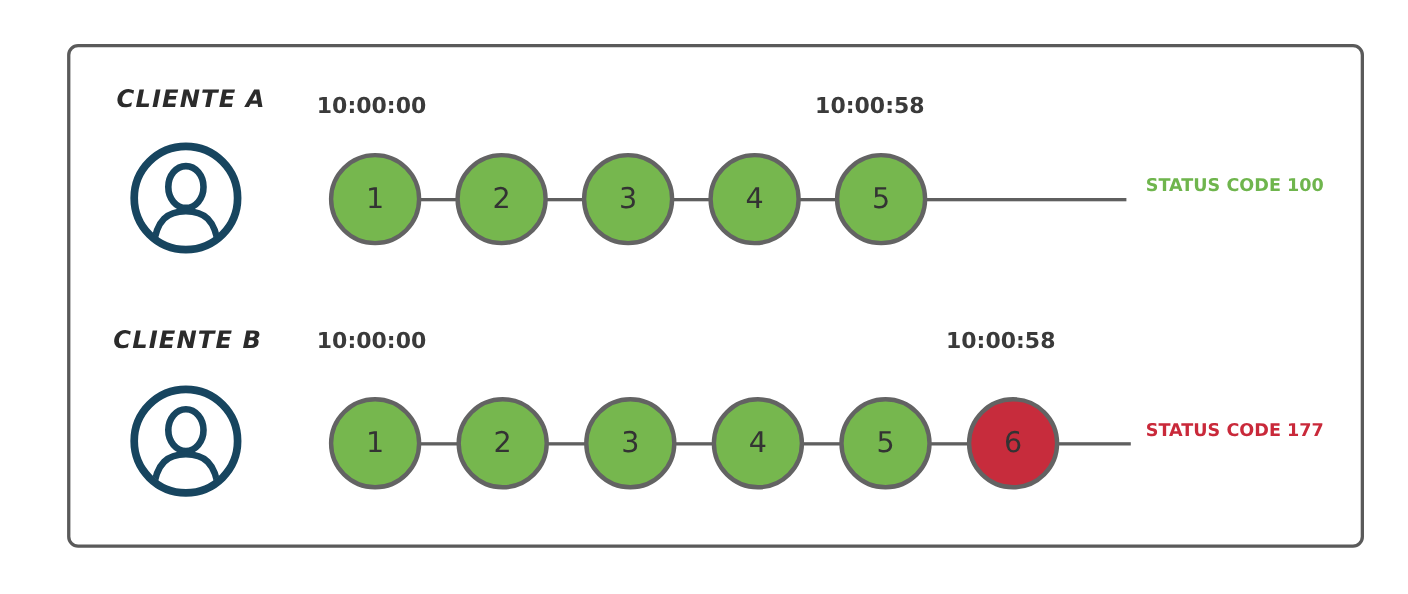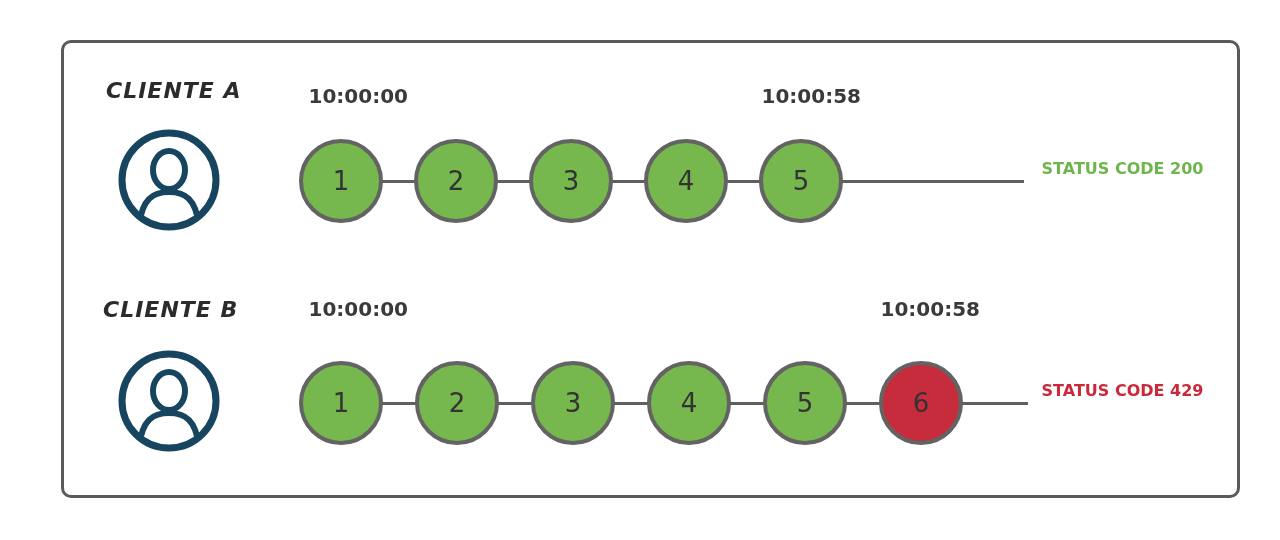--- a/index.html
+++ b/index.html
@@ -9,21 +9,21 @@
   .frame { position: absolute; left: 61px; top: 40px; width: 1179px; height: 458px;
            border: 3px solid #5a5a5a; border-radius: 10px; background: #ffffff; }
   .client-label { position: absolute; font-size: 22px; font-weight: 700; font-style: italic;
                   color: #2b2b2b; letter-spacing: 1px; white-space: nowrap; }
   .label-a { left: 106px; top: 78px; }
   .label-b { left: 103px; top: 297px; }
   .avatar { position: absolute; width: 102px; height: 102px; color: #17455f; }
   .avatar-a { left: 118px; top: 129px; }
   .avatar-b { left: 118px; top: 350px; }
   .avatar svg { width: 100%; height: 100%; display: block; }
-  .timestamp { position: absolute; width: 120px; text-align: right; font-size: 20px;
+  .timestamp { position: absolute; width: 120px; text-align: left; font-size: 20px;
                font-weight: 700; color: #3a3a3a; white-space: nowrap; }
   .ts-a1 { left: 288px; top: 84px; }
   .ts-a2 { left: 741px; top: 84px; }
   .ts-b1 { left: 288px; top: 297px; }
   .ts-b2 { left: 860px; top: 297px; }
   .connector { position: absolute; height: 3px; background: #5f5f5f; }
   .conn-a { left: 341px; top: 180px; width: 683px; }
   .conn-b { left: 341px; top: 402px; width: 687px; }
   .node { position: absolute; width: 84px; height: 84px; border-radius: 50%;
           border: 4px solid #636363; display: flex; align-items: center; justify-content: center;
@@ -63,21 +63,21 @@
     </div>
     <div class="timestamp ts-a1" style="color: rgb(58, 58, 58);">10:00:00</div>
     <div class="timestamp ts-a2" style="color: rgb(58, 58, 58);">10:00:58</div>
     <div class="connector conn-a" style="background-color: rgb(95, 95, 95);"></div>
     <div class="node a-n0" style="background-color: rgb(118, 183, 78);">1</div>
     <div class="node a-n1" style="background-color: rgb(118, 183, 78);">2</div>
     <div class="node a-n2" style="background-color: rgb(118, 183, 78);">3</div>
     <div class="node a-n3" style="background-color: rgb(118, 183, 78);">4</div>
     <div class="node a-n4" style="background-color: rgb(118, 183, 78);">5</div>
     <div class="status status-a" style="color: rgb(111, 181, 77);">
-      <div>STATUS CODE 200</div>
+      <div>STATUS CODE 100</div>
     </div>
   </div>
 
   <div class="row-b">
     <div class="client-label label-b">CLIENTE B</div>
     <div class="avatar avatar-b" style="color: rgb(23, 69, 95);">
       <svg viewBox="0 0 102 102" fill="none">
         <defs>
             <clipPath id="clipB">
               <circle cx="51" cy="51" r="44"></circle>
@@ -93,16 +93,16 @@
     <div class="timestamp ts-b1" style="color: rgb(58, 58, 58);">10:00:00</div>
     <div class="timestamp ts-b2" style="color: rgb(58, 58, 58);">10:00:58</div>
     <div class="connector conn-b" style="background-color: rgb(95, 95, 95);"></div>
     <div class="node b-n0" style="background-color: rgb(118, 183, 78);">1</div>
     <div class="node b-n1" style="background-color: rgb(118, 183, 78);">2</div>
     <div class="node b-n2" style="background-color: rgb(118, 183, 78);">3</div>
     <div class="node b-n3" style="background-color: rgb(118, 183, 78);">4</div>
     <div class="node b-n4" style="background-color: rgb(118, 183, 78);">5</div>
     <div class="node b-n5" style="background-color: rgb(199, 44, 60);">6</div>
     <div class="status status-b" style="color: rgb(201, 41, 58);">
-      <div>STATUS CODE 429</div>
+      <div>STATUS CODE 177</div>
     </div>
   </div>
 </div>
 
 </body></html>

